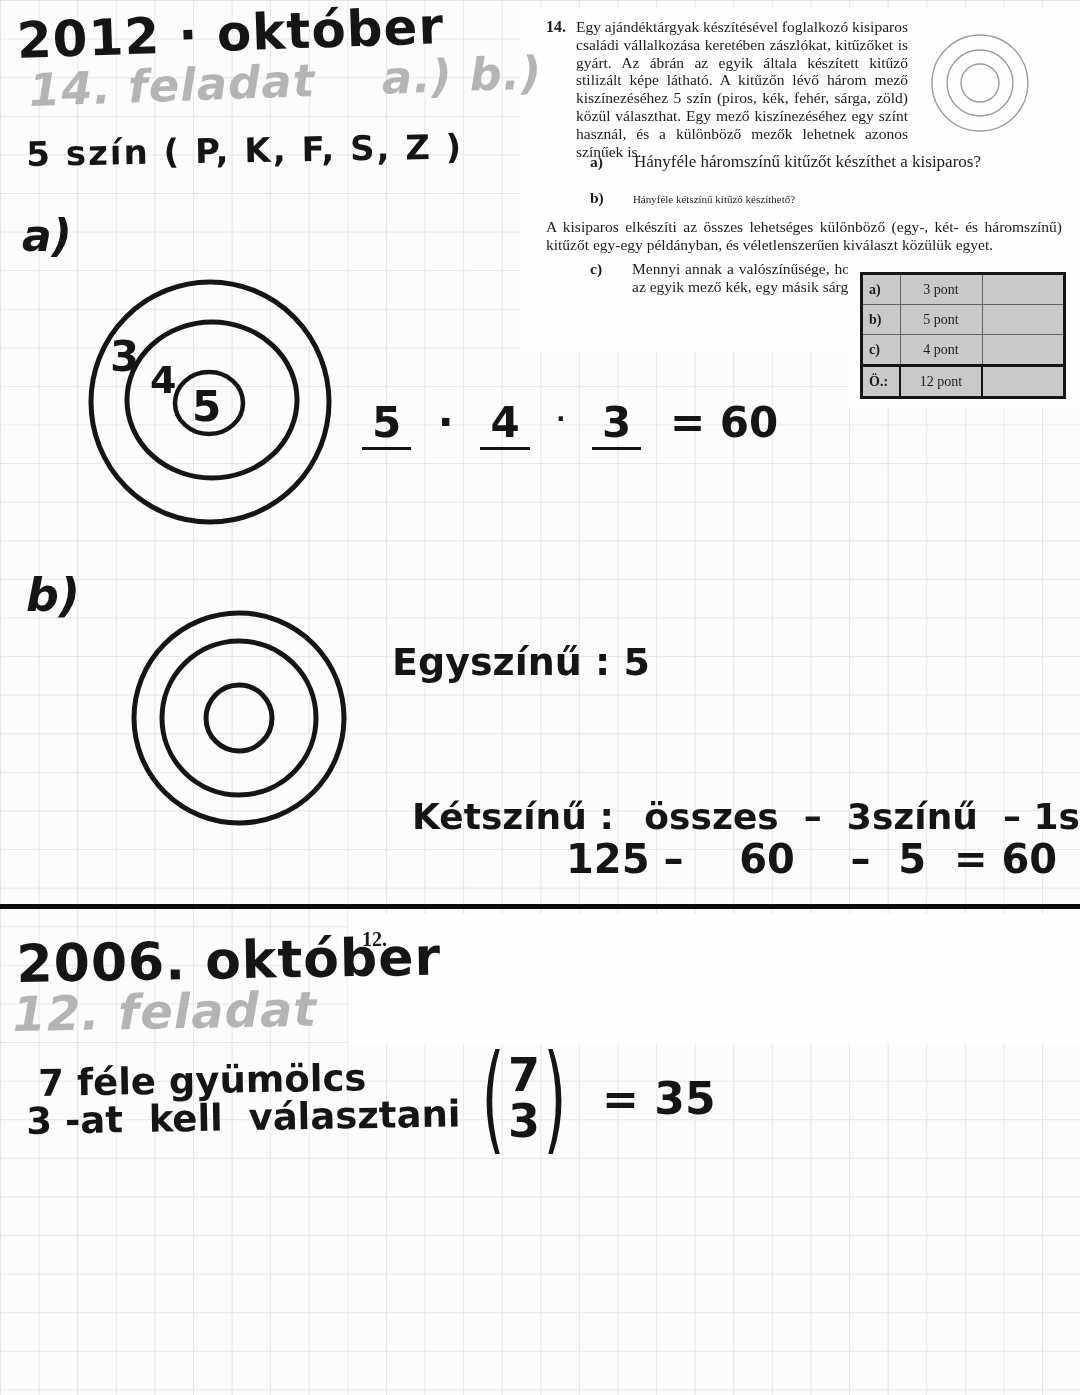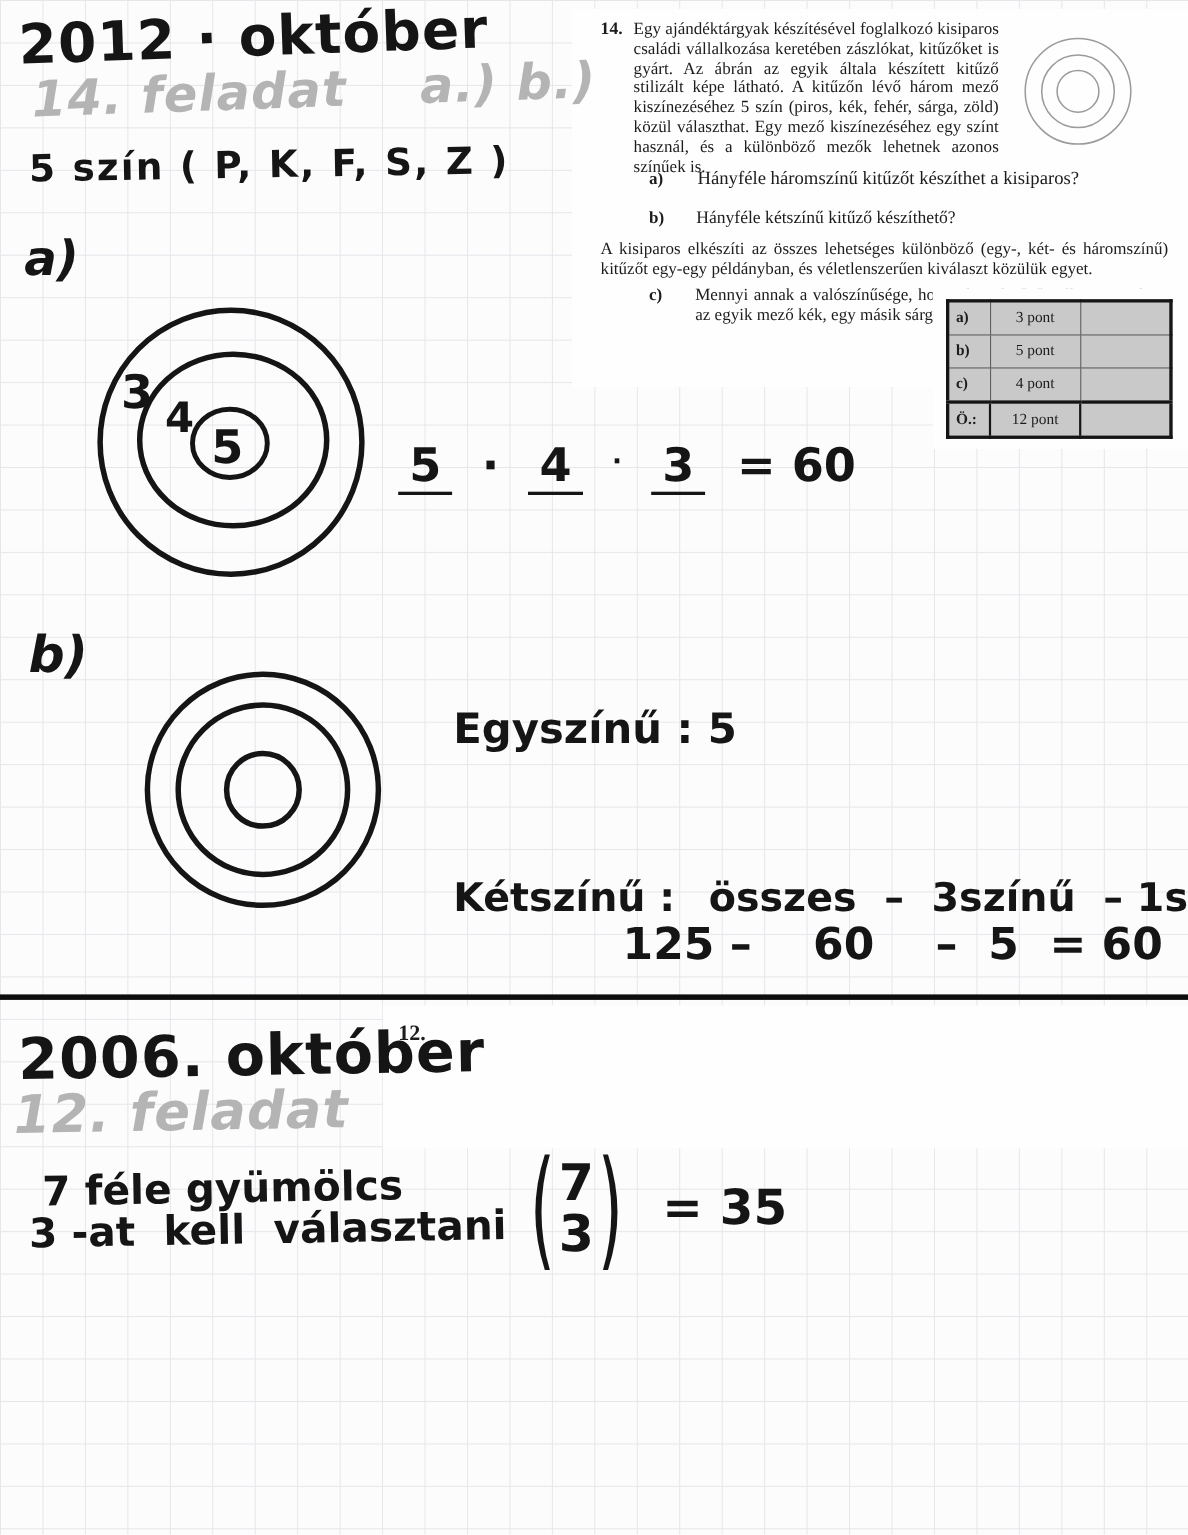--- a/index.html
+++ b/index.html
@@ -69,21 +69,21 @@
       <circle cx="62" cy="61" r="19" fill="none" stroke="#9b9b9b" stroke-width="1.4"></circle>
     </svg>
 
     <div class="abs" style="left:70px;top:144px;">
       <span class="print subq-label" style="font-size:15.5px;">a)</span>
       <span class="print" style="font-size:17px;margin-left:26px;margin-top:28px;">Hányféle háromszínű kitűzőt készíthet a kisiparos?</span>
     </div>
 
     <div class="abs" style="left:70px;top:180px;">
       <span class="print subq-label" style="font-size:15.5px;">b)</span>
-      <span class="print" style="font-size:16px;margin-left:24px;">Hányféle kétszínű kitűző készíthető?</span>
+      <span class="print" style="font-size:11px;margin-left:24px;">Hányféle kétszínű kitűző készíthető?</span>
     </div>
 
     <div class="abs print p14-body" style="left:26px;top:210px;width:516px;">A kisiparos elkészíti az összes lehetséges különböző (egy-, két- és háromszínű) kitűzőt egy-egy példányban, és véletlenszerűen kiválaszt közülük egyet.</div>
 
     <div class="abs" style="left:70px;top:252px;width:472px;">
       <span class="print subq-label" style="font-size:15.5px;float:left;">c)</span>
       <span class="print p14-body" style="display:block;margin-left:42px;">Mennyi annak a valószínűsége, hogy olyan kitűzőt választ, amelyen az egyik mező kék, egy másik sárga, a harmadik pedig zöld színű?</span>
     </div>
   </section>
 
@@ -139,21 +139,21 @@
   </div>
 
   <div class="abs hw" style="left:26px;top:568px;font-size:46px;font-style:italic;font-weight:600;">b)</div>
 
   <svg class="abs" style="left:126px;top:606px;" width="226" height="226" viewBox="0 0 226 226">
     <circle cx="113" cy="112" r="105" fill="none" stroke="#151515" stroke-width="5"></circle>
     <circle cx="113" cy="112" r="77" fill="none" stroke="#151515" stroke-width="5"></circle>
     <circle cx="113" cy="112" r="33" fill="none" stroke="#151515" stroke-width="5"></circle>
   </svg>
 
-  <div class="abs hw" style="left:412px;top:640px;font-size:38px;font-weight:600;">Egyszínű : 5</div>
+  <div class="abs hw" style="left:392px;top:640px;font-size:38px;font-weight:600;">Egyszínű : 5</div>
 
 
   <div class="abs hw" style="left:412px;top:796px;font-size:36px;font-weight:600;">
     <span>Kétszínű :</span>
     <span class="pre" style="margin-left:18px;">összes  –  3színű  – 1színű</span>
   </div>
   <div class="abs hw pre" style="left:566px;top:836px;font-size:40px;font-weight:600;">125 –    60    –  5  = 60</div>
 
   <div class="divider"></div>
 

